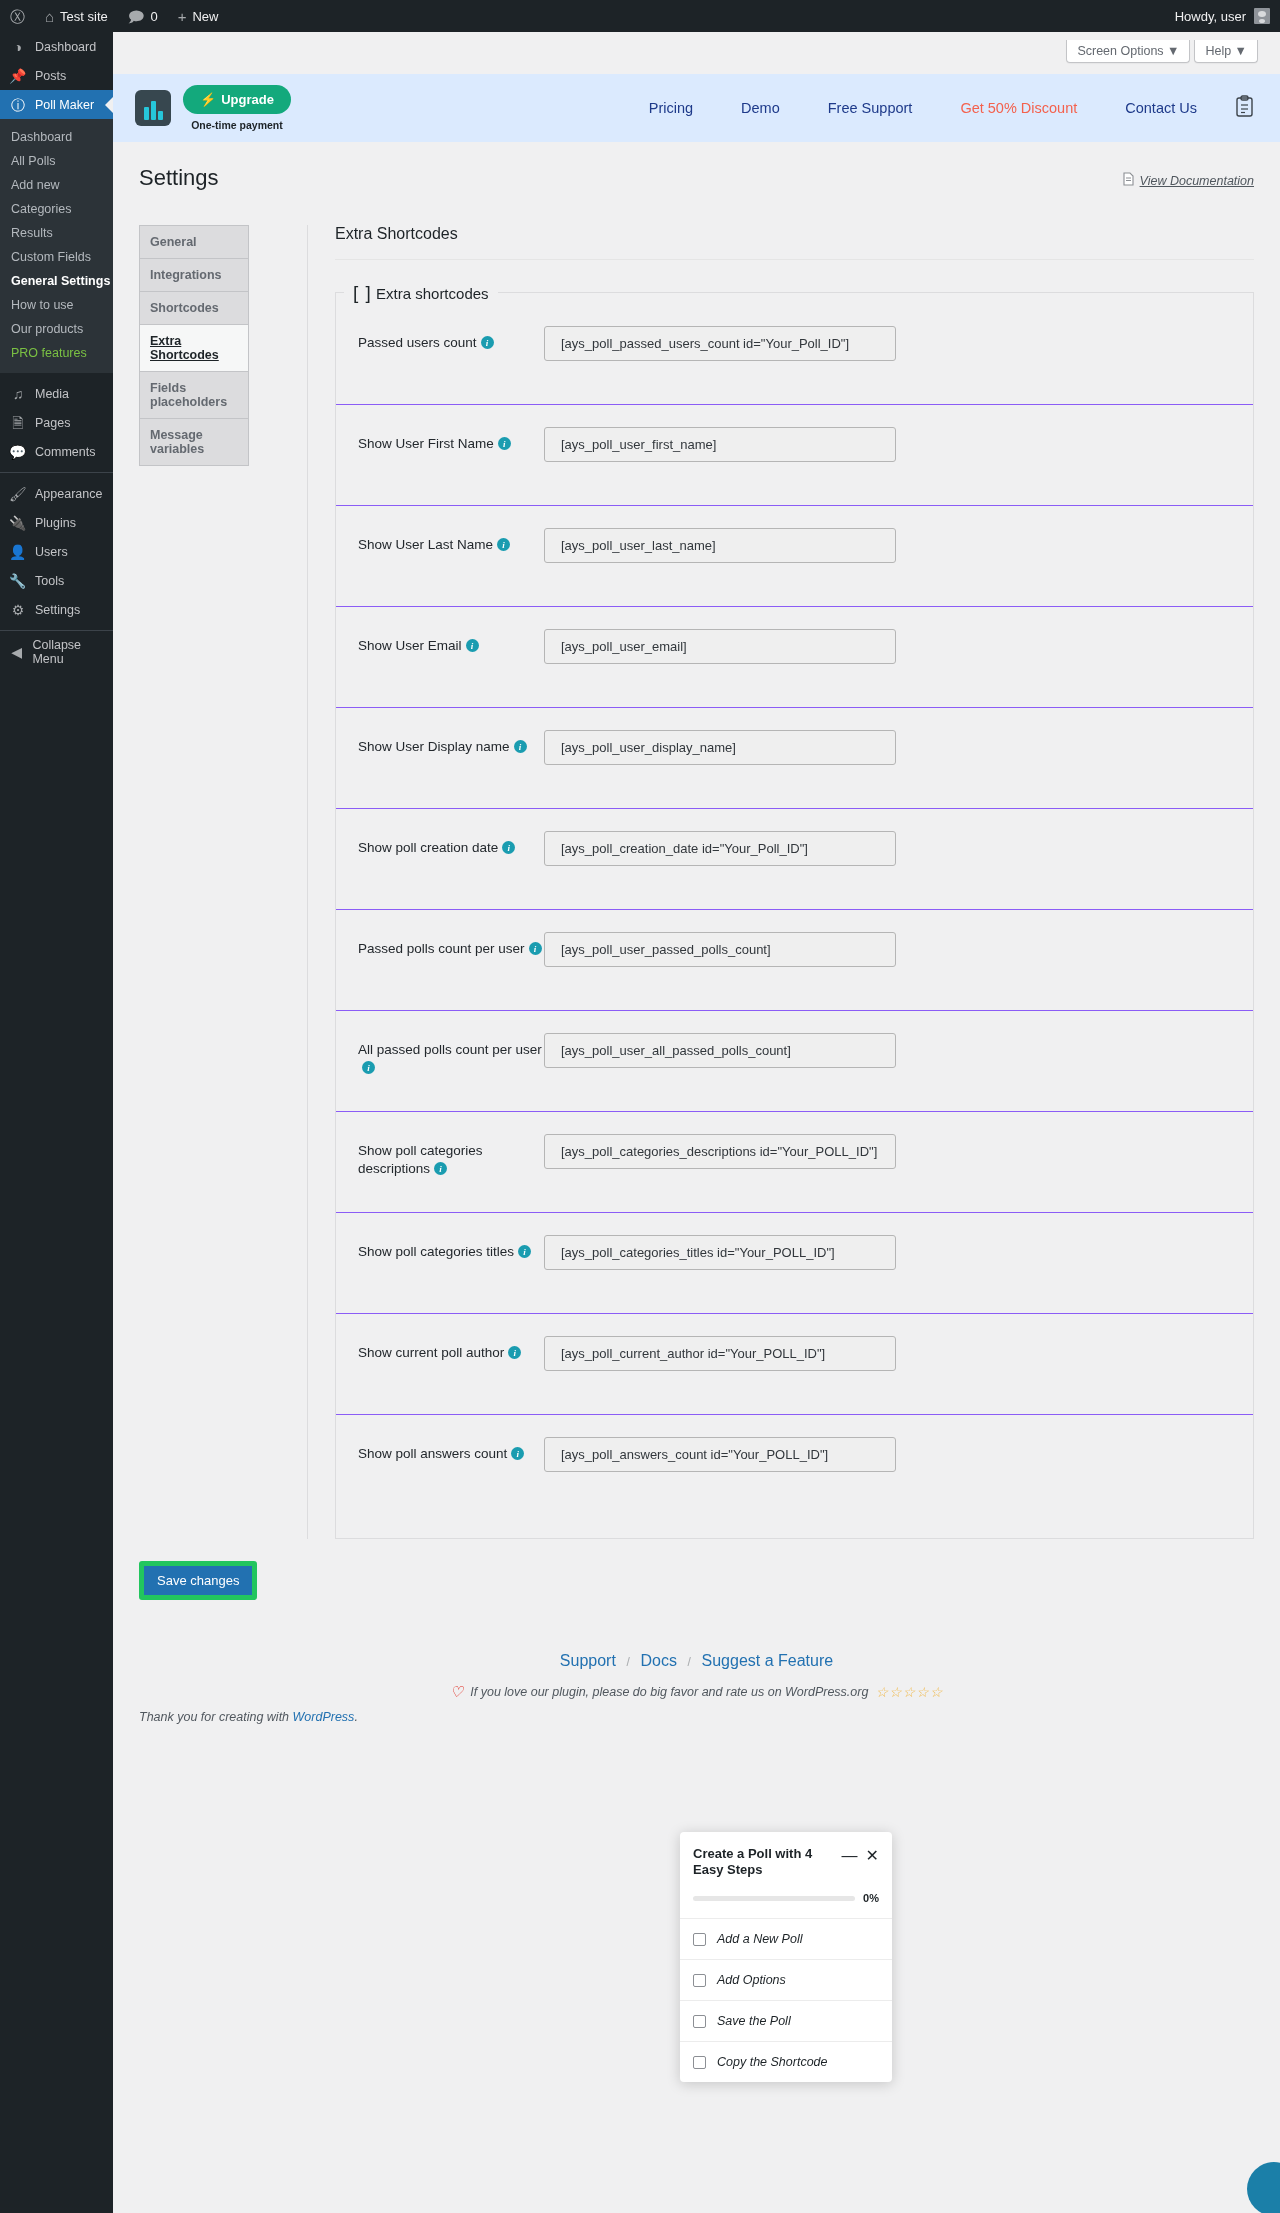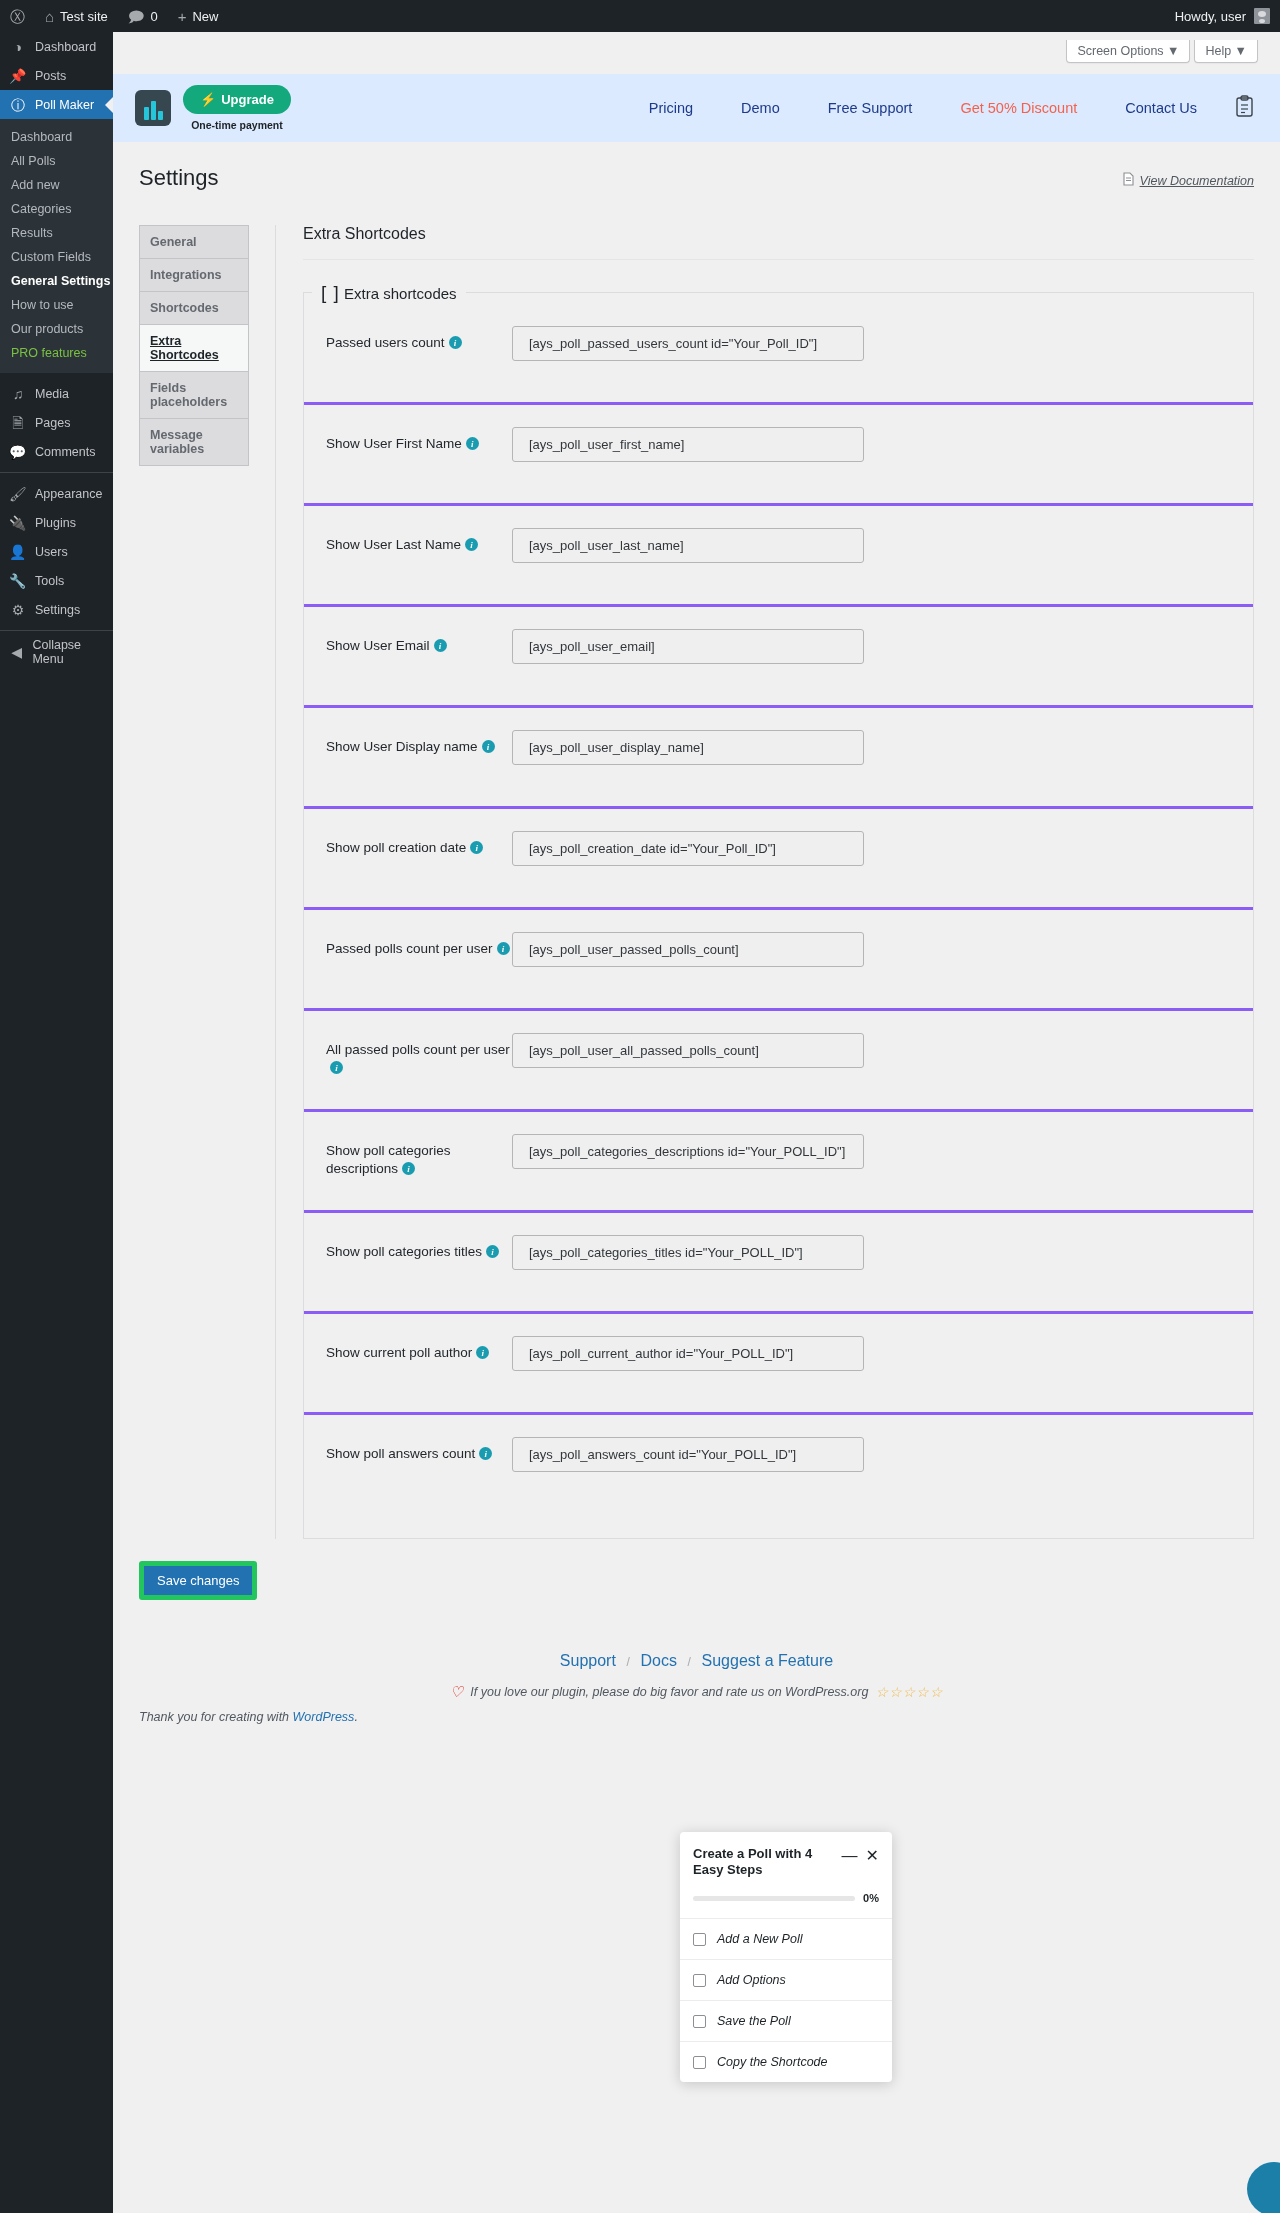--- a/index.html
+++ b/index.html
@@ -68,35 +68,35 @@
   .promo-nav a.red{ color:#f4614d; }
   .clip-icon{ margin-left:14px; }
 
   
   .page-head{ padding:22px 26px 0 26px; display:flex; align-items:flex-start; }
   .page-title{ font-size:22px; font-weight:400; color:#1d2327; line-height:1.3; }
   .docs-link{ margin-left:auto; display:flex; align-items:center; gap:6px; margin-top:8px; }
   .docs-link a{ color:#50575e; font-size:12.5px; font-style:italic; text-decoration:underline; }
 
   
-  .settings-wrap{ display:flex; margin:32px 26px 0 26px; }
+  .settings-wrap{ display:flex; margin:32px 26px 0 26px;gap:32px; }
   .tabs{ width:110px; flex:0 0 110px; }
   .tab{ background:#dcdcde; border:1px solid #c3c4c7; border-bottom:none;
     padding:9px 10px; font-size:12.5px; font-weight:bold; color:#646970; }
   .tab:last-child{ border-bottom:1px solid #c3c4c7; }
   .tab.active{ background:#f6f7f7; color:#1d2327; text-decoration:underline; }
 
   .panel{ flex:1; border-left:1px solid #dcdcde; margin-left:26px; padding:0 0 0 27px; }
   .panel-title{ font-size:16px; color:#1d2327; padding-bottom:16px; border-bottom:1px solid #e5e5e5; }
 
   fieldset.sc-box{ margin:22px 0 0 0; border:1px solid #dcdcde; padding:0 0 22px 0; }
   fieldset.sc-box legend{ font-size:15px; color:#1d2327; padding:0 9px; margin-left:8px; }
   legend .brackets{ font-size:19px; letter-spacing:1px; }
 
-  .row{ display:flex; align-items:flex-start; padding:22px 22px 22px 22px; border-bottom:3px solid #8b5cf6; min-height:101px; }
+  .row{ display:flex; align-items:flex-start; padding:22px 22px 22px 22px; border-bottom:1px solid #8b5cf6; min-height:101px; }
   .row:last-child{ border-bottom:none; }
   .row .lab{ width:200px; flex:0 0 200px; font-size:13.5px; color:#23282d; line-height:18px; padding-top:8px; }
   .info{ display:inline-flex; width:13px; height:13px; border-radius:50%; background:#1a9cb0;
     color:#fff; font-size:9px; font-weight:bold; align-items:center; justify-content:center;
     vertical-align:1px; margin-left:4px; font-style:italic; font-family:"Liberation Serif", serif; }
   .row .fld{ flex:1; max-width:352px; margin-left:-14px; }
   .row input.sc{ width:100%; padding:9px 16px; font-size:13px; color:#32373c;
     background:#efefef; border:1px solid #b5b5b5; border-radius:3px;
     font-family:"Liberation Sans", sans-serif; }
 

